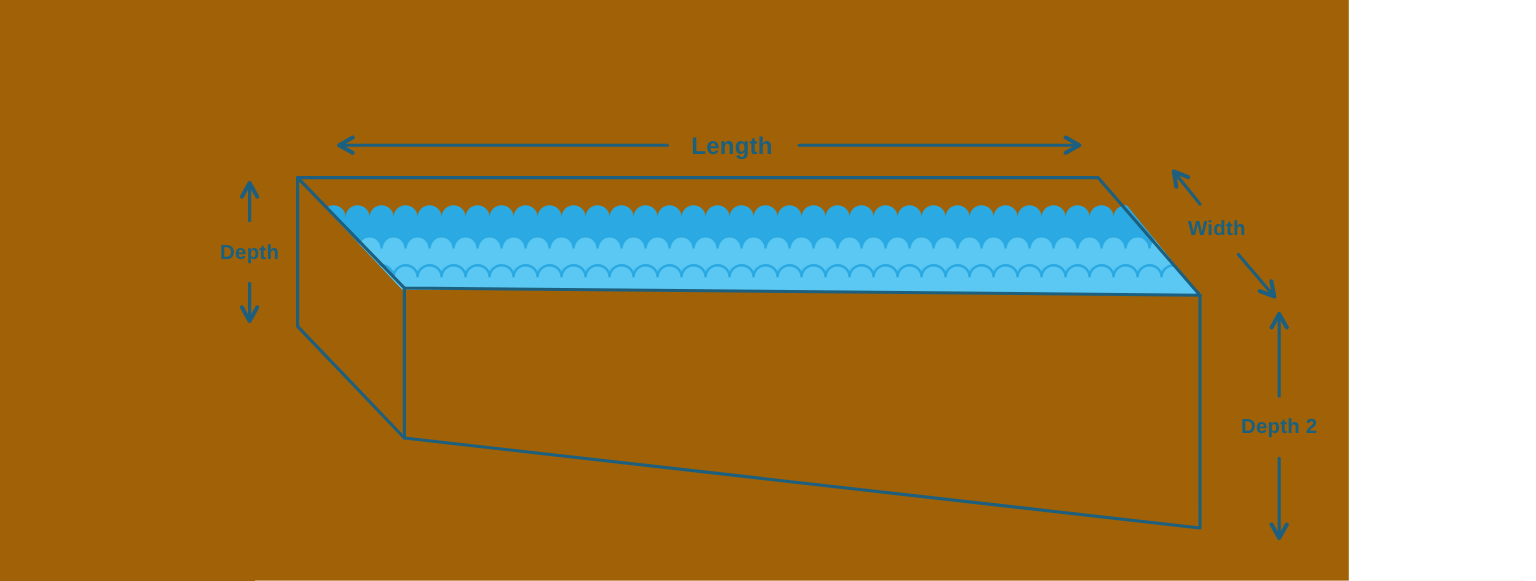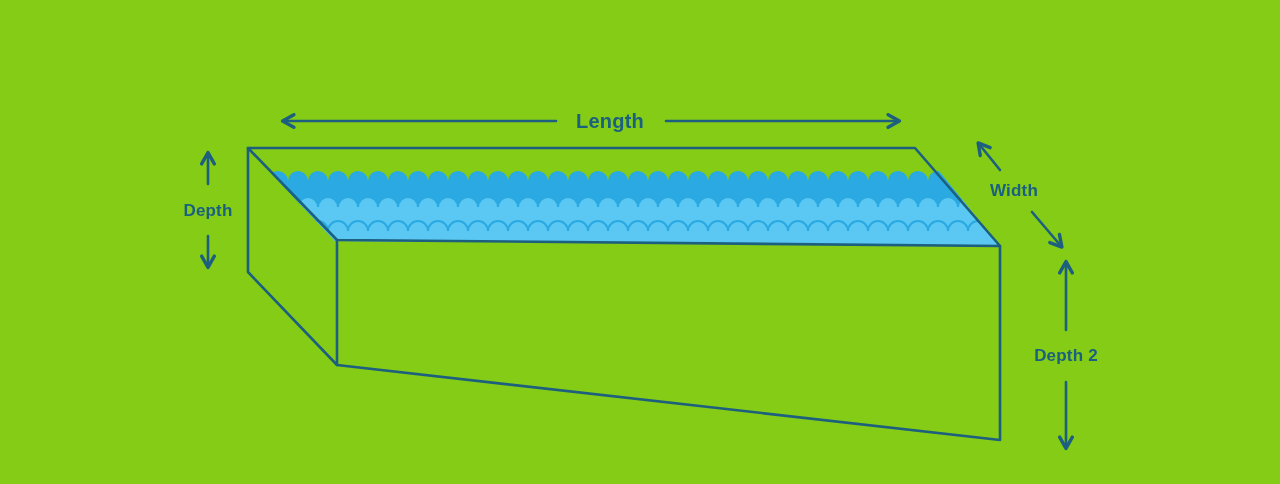--- a/index.html
+++ b/index.html
@@ -2,23 +2,23 @@
 <html><head>
 <meta charset="utf-8">
 <style>
   html, body {
     margin: 0;
     padding: 0;
     background: #ffffff;
   }
   .stage {
     position: relative;
-    width: 1280px;
+    width: 1124px;
     height: 484px;
-    background: #84cc16;
+    background: #a16207;
     overflow: hidden;
     font-family: "Liberation Sans", sans-serif;
   }
   svg { display: block; }
   .dim-label {
     font-family: "Liberation Sans", "DejaVu Sans", sans-serif;
     font-weight: 700;
     letter-spacing: 0.2px;
   }
 </style>

